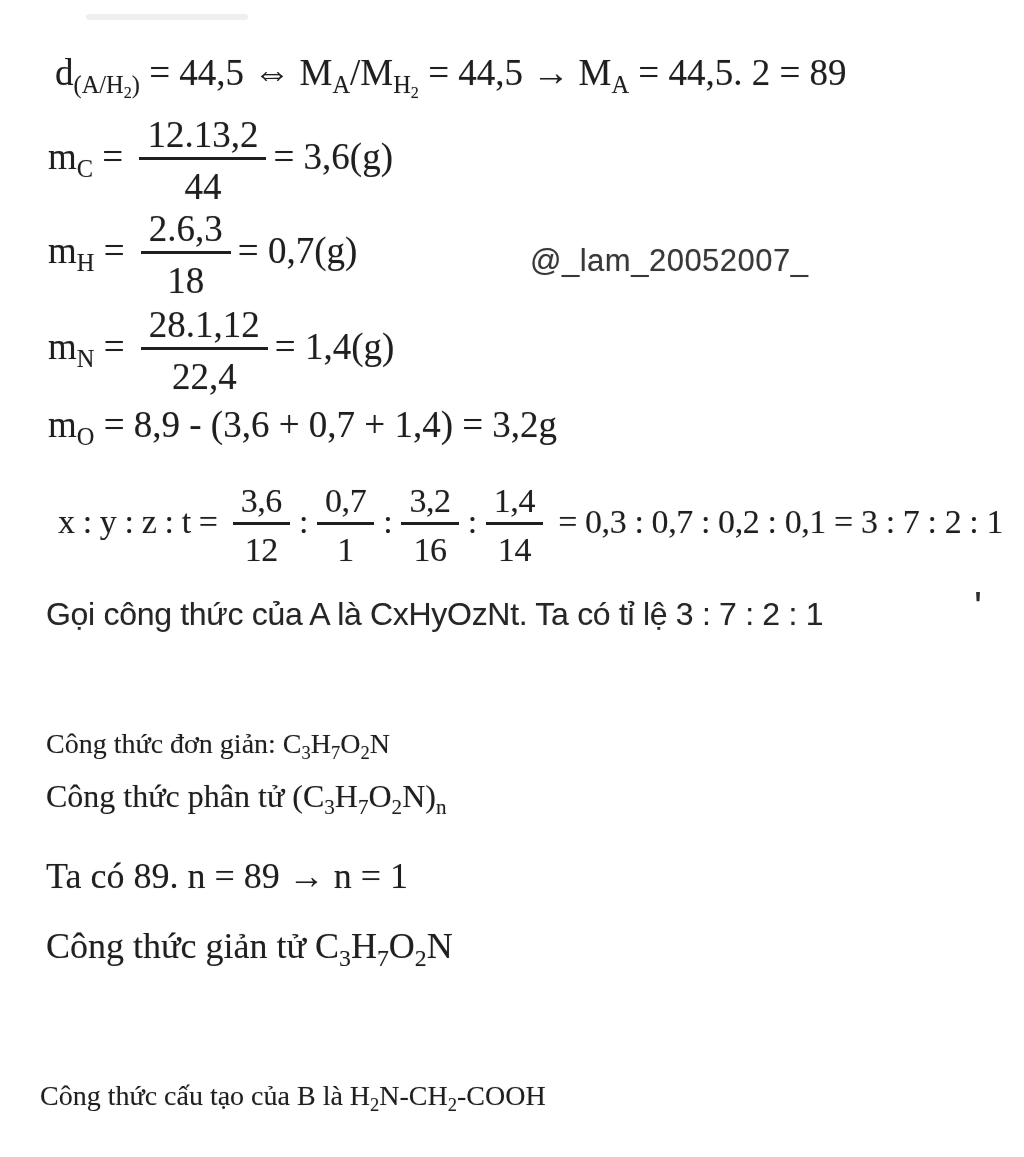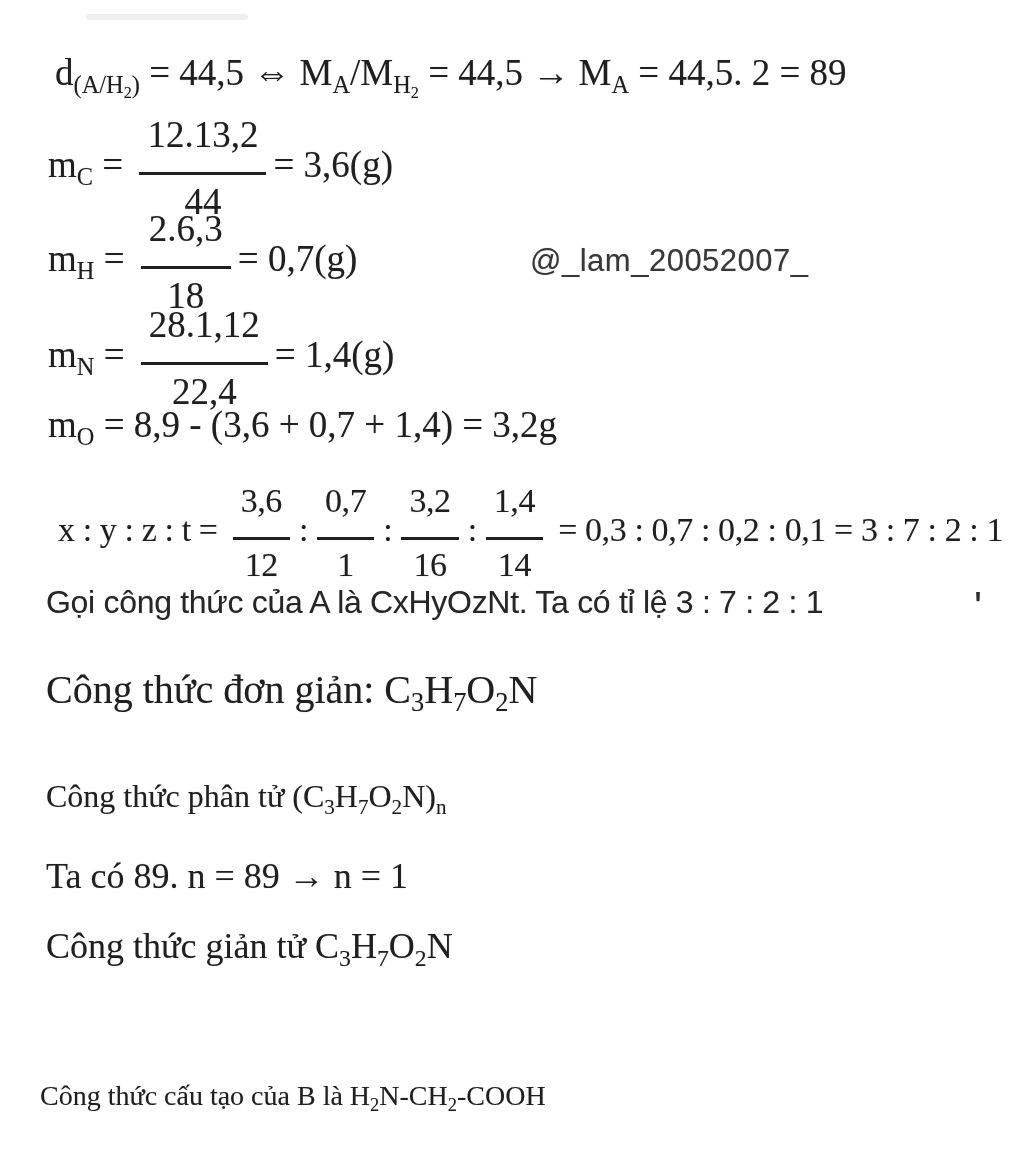--- a/index.html
+++ b/index.html
@@ -17,21 +17,21 @@
   .sans-line {
     position:absolute;
     font-family:"Liberation Sans", sans-serif;
     color:#262626;
     white-space:nowrap;
     letter-spacing:-0.3px;
     text-shadow:0 0 1px rgba(60,60,60,0.3);
   }
   .sb { font-size:0.66em; vertical-align:-0.32em; }
   .frac { display:inline-block; text-align:center; vertical-align:middle; margin:0 7px; }
-  .frac .num { display:block; padding:0 8px 18px; border-bottom:3px solid #1f1f1f; line-height:1.02; }
+  .frac .num { display:block; padding:0 8px 3px; border-bottom:3px solid #1f1f1f; line-height:1.02; }
   .frac .den { display:block; padding-top:8px; line-height:1.02; }
   .fsep { margin:0 2px; }
   .watermark {
     position:absolute; left:530px; top:243px;
     font-family:"Liberation Sans", sans-serif;
     font-size:31px; color:#383838; letter-spacing:0.5px;
     text-shadow:0 0 1px rgba(56,56,56,0.4);
   }
   .smudge { position:absolute; left:86px; top:14px; width:162px; height:6px; background:#efefef; border-radius:3px; }
   .tickmark {
@@ -56,23 +56,23 @@
   <div class="watermark">@_lam_20052007_</div>
 
   <div class="eq" style="left:48px;top:306px;font-size:37px;"><span>m</span><span class="sb">N</span><span> = </span><span class="frac"><span class="num">28.1,12</span><span class="den">22,4</span></span><span>= 1,4(g)</span></div>
 
   <div class="eq" style="left:48px;top:404px;font-size:37px;"><span>m</span><span class="sb">O</span><span> = 8,9 - (3,6 + 0,7 + 1,4) = 3,2g</span></div>
 
   <div class="eq" style="left:58px;top:484px;font-size:34px;letter-spacing:-0.4px;"><span>x : y : z : t = </span><span class="frac"><span class="num">3,6</span><span class="den">12</span></span><span class="fsep">:</span><span class="frac"><span class="num">0,7</span><span class="den">1</span></span><span class="fsep">:</span><span class="frac"><span class="num">3,2</span><span class="den">16</span></span><span class="fsep">:</span><span class="frac"><span class="num">1,4</span><span class="den">14</span></span><span> = 0,3 : 0,7 : 0,2 : 0,1 = 3 : 7 : 2 : 1</span></div>
 
   <div class="tickmark">'</div>
 
-  <div class="sans-line" style="left:46px;top:584px;font-size:32px;">Gọi công thức của A là CxHyOzNt. Ta có tỉ lệ 3 : 7 : 2 : 1</div>
+  <div class="sans-line" style="left:46px;top:596px;font-size:32px;">Gọi công thức của A là CxHyOzNt. Ta có tỉ lệ 3 : 7 : 2 : 1</div>
 
-  <div class="eq" style="left:46px;top:667px;font-size:40px;"><span>Công thức đơn giản: C</span><span class="sb">3</span><span>H</span><span class="sb">7</span><span>O</span><span class="sb">2</span><span>N</span></div>
+  <div class="eq" style="left:46px;top:728px;font-size:28px;"><span>Công thức đơn giản: C</span><span class="sb">3</span><span>H</span><span class="sb">7</span><span>O</span><span class="sb">2</span><span>N</span></div>
 
   <div class="eq" style="left:46px;top:778px;font-size:32px;"><span>Công thức phân tử (C</span><span class="sb">3</span><span>H</span><span class="sb">7</span><span>O</span><span class="sb">2</span><span>N)</span><span class="sb">n</span></div>
 
   <div class="eq" style="left:46px;top:856px;font-size:36px;">Ta có 89. n = 89 → n = 1</div>
 
   <div class="eq" style="left:46px;top:926px;font-size:36px;"><span>Công thức giản tử C</span><span class="sb">3</span><span>H</span><span class="sb">7</span><span>O</span><span class="sb">2</span><span>N</span></div>
 
 
   <div class="eq" style="left:40px;top:1080px;font-size:28px;"><span>Công thức cấu tạo của B là H</span><span class="sb">2</span><span>N-CH</span><span class="sb">2</span><span>-COOH</span></div>
 

